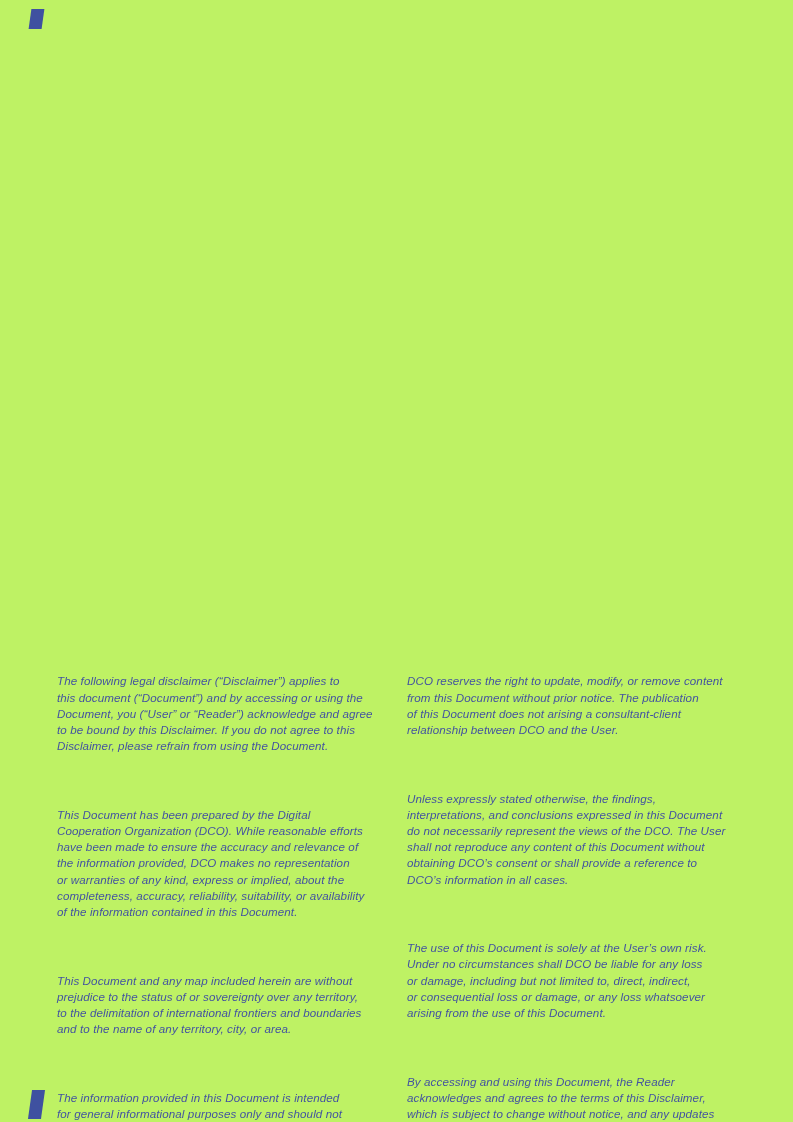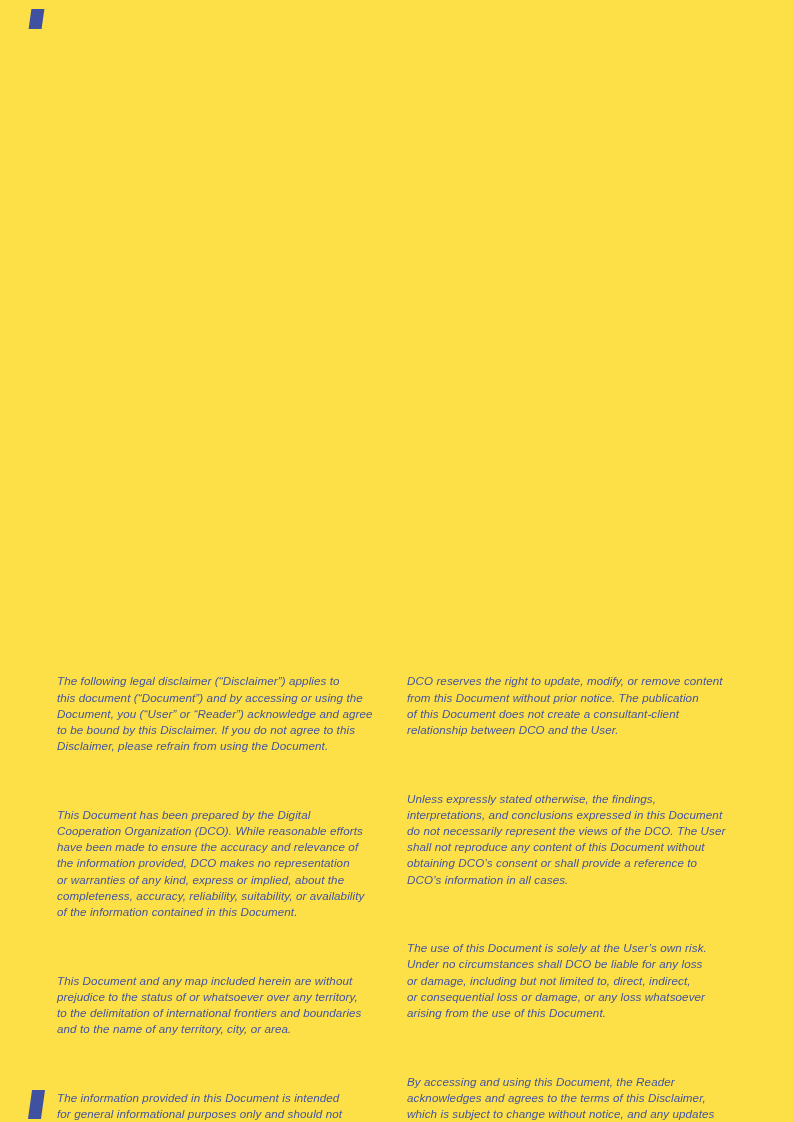--- a/index.html
+++ b/index.html
@@ -1,20 +1,20 @@
 <!DOCTYPE html>
 <html><head>
 <meta charset="utf-8">
 <style>
   html, body { margin: 0; padding: 0; background: #ffffff; }
   .page {
     position: relative;
     width: 793px;
     height: 1122px;
-    background: #fde047;
+    background: #bef264;
     overflow: hidden;
     font-family: "Liberation Sans", sans-serif;
   }
   .corner-mark {
     position: absolute;
     left: 30px;
     width: 13px;
     background: #3f51a0;
     transform: skewX(-8deg);
   }
@@ -50,34 +50,34 @@
 to be bound by this Disclaimer. If you do not agree to this
 Disclaimer, please refrain from using the Document.</p>
     <p>This Document has been prepared by the Digital
 Cooperation Organization (DCO). While reasonable efforts
 have been made to ensure the accuracy and relevance of
 the information provided, DCO makes no representation
 or warranties of any kind, express or implied, about the
 completeness, accuracy, reliability, suitability, or availability
 of the information contained in this Document.</p>
     <p>This Document and any map included herein are without
-prejudice to the status of or whatsoever over any territory,
+prejudice to the status of or sovereignty over any territory,
 to the delimitation of international frontiers and boundaries
 and to the name of any territory, city, or area.</p>
     <p>The information provided in this Document is intended
 for general informational purposes only and should not
 be considered as professional advice. DCO disclaims any
 liability for any actions taken or not taken based on the
 information provided in this Document.</p>
   </section>
 
   <section class="disclaimer-col col-right">
     <p>DCO reserves the right to update, modify, or remove content
 from this Document without prior notice. The publication
-of this Document does not create a consultant-client
+of this Document does not arising a consultant-client
 relationship between DCO and the User.</p>
     <p>Unless expressly stated otherwise, the findings,
 interpretations, and conclusions expressed in this Document
 do not necessarily represent the views of the DCO. The User
 shall not reproduce any content of this Document without
 obtaining DCO’s consent or shall provide a reference to
 DCO’s information in all cases.</p>
     <p>The use of this Document is solely at the User’s own risk.
 Under no circumstances shall DCO be liable for any loss
 or damage, including but not limited to, direct, indirect,

